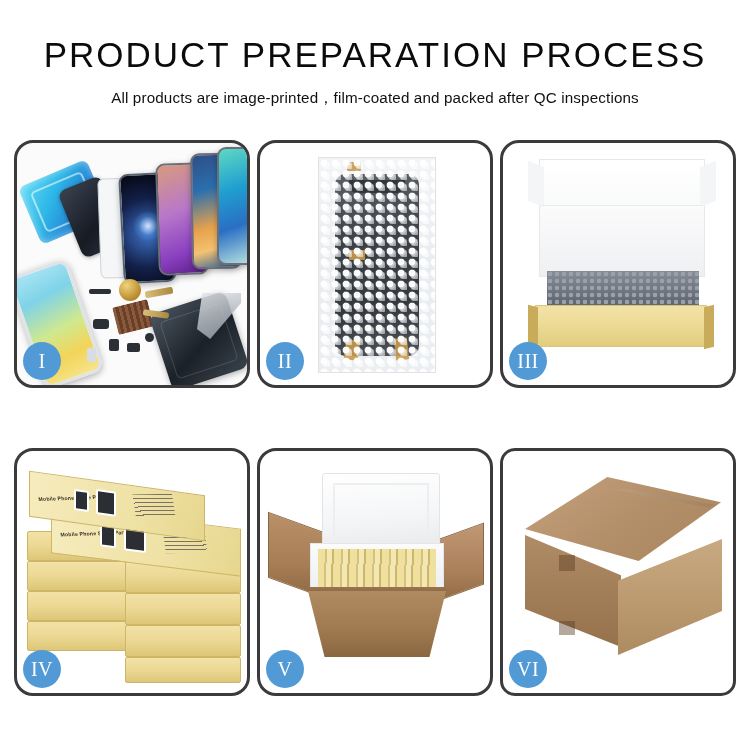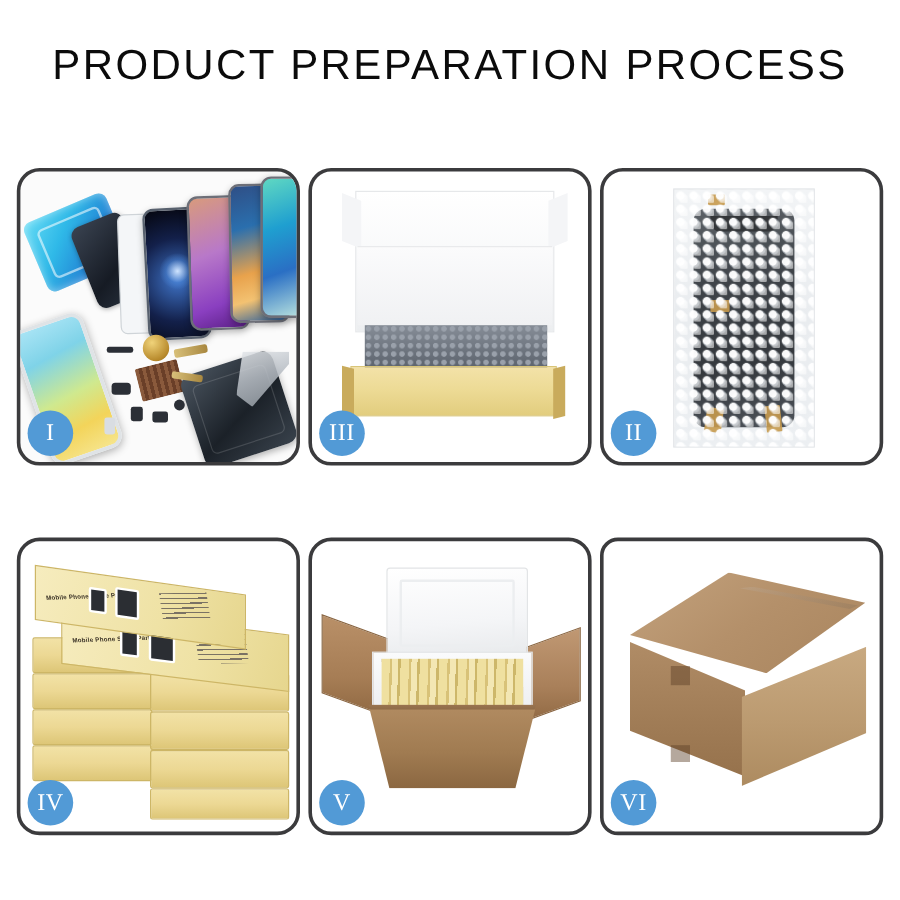--- a/index.html
+++ b/index.html
@@ -306,20 +306,21 @@
   }
   .c6-tab { position:absolute; background: rgba(90,62,38,.45); }
 </style>
 </head>
 <body>
 
 <div class="page">
 
   <div class="header">
     <div class="title">PRODUCT PREPARATION PROCESS</div>
+    <div class="subtitle">All products are image-printed，film-coated and packed after QC inspections</div>
   </div>
 
   <div class="grid">
 
     <div class="panel p1">
       <div class="panel-inner">
         <div class="scr-prot"></div>
         <div class="blkphone"></div>
         <div class="glass"></div>
         <div class="ph-a"></div>
@@ -336,45 +337,45 @@
         <div class="chip" style="left:110px; top:200px; width:13px; height:9px;"></div>
         <div class="chip" style="left:128px; top:190px; width:9px; height:9px; border-radius:50%;"></div>
         <div class="chip" style="left:70px; top:205px; width:9px; height:14px; background:#d9dde2;"></div>
         <div class="flex-cable" style="left:128px; top:146px; width:28px; height:7px; transform:rotate(-10deg);"></div>
         <div class="flex-cable" style="left:126px; top:168px; width:26px; height:6px; transform:rotate(8deg);"></div>
         <div class="tweezer"></div>
       </div>
       <div class="badge">I</div>
     </div>
 
-    <div class="panel p3">
-      <div class="panel-inner">
-        <div class="b3-lid"></div>
-        <div class="b3-foamtop"></div>
-        <div class="b3-darkfoam"></div>
-        <div class="b3-front"></div>
-      </div>
-      <div class="badge">III</div>
-    </div>
-
     <div class="panel p2">
       <div class="panel-inner">
         <div class="bubblebag">
           <div class="bubble-screen"></div>
           <div class="tape" style="left:28px; top:4px; width:14px; height:9px;"></div>
           <div class="tape" style="left:30px; top:92px; width:16px; height:10px;"></div>
           <div class="tape" style="left:26px; top:182px; width:14px; height:20px; transform:rotate(8deg);"></div>
           <div class="tape" style="left:76px; top:180px; width:13px; height:22px; transform:rotate(-6deg);"></div>
           <div class="bubbles"></div>
           <div class="bubbles-shade"></div>
         </div>
       </div>
       <div class="badge">II</div>
     </div>
 
+    <div class="panel p3">
+      <div class="panel-inner">
+        <div class="b3-lid"></div>
+        <div class="b3-foamtop"></div>
+        <div class="b3-darkfoam"></div>
+        <div class="b3-front"></div>
+      </div>
+      <div class="badge">III</div>
+    </div>
+
     <div class="panel p4">
       <div class="panel-inner">
         <div class="stack">
 
           <div class="sbox" style="left:2px; top:62px; width:100px; height:30px;"></div>
           <div class="sbox" style="left:2px; top:92px; width:100px; height:30px;"></div>
           <div class="sbox" style="left:2px; top:122px; width:100px; height:30px;"></div>
           <div class="sbox" style="left:2px; top:152px; width:100px; height:30px;"></div>
 
           <div class="sbox" style="left:100px; top:92px; width:116px; height:32px;"></div>

